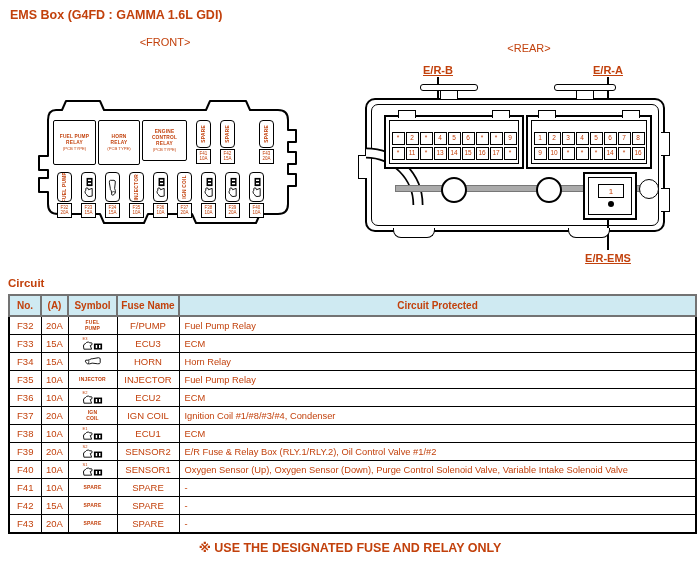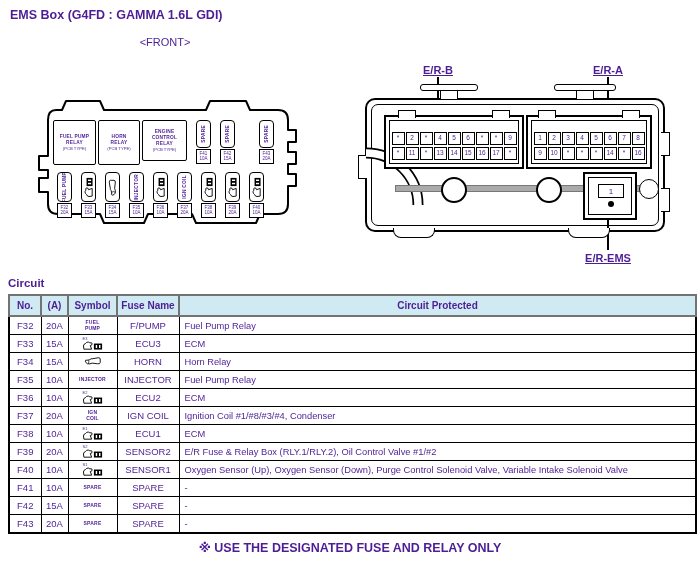--- a/index.html
+++ b/index.html
@@ -1,17 +1,17 @@
 <!DOCTYPE html>
 <html><head>
 <meta charset="utf-8">
 <style>
   html,body{margin:0;padding:0;background:#fff;}
   #root{position:relative;width:700px;height:576px;background:#fff;overflow:hidden;
-        font-family:"Liberation Sans","DejaVu Sans",sans-serif;color:#4c1d95;}
+        font-family:"Liberation Sans","DejaVu Sans",sans-serif;color:#c2410c;}
   .abs{position:absolute;}
 
   
   #page-title{left:10px;top:8px;font-size:12.5px;font-weight:bold;}
   #front-label{left:0;top:36px;width:330px;text-align:center;font-size:11px;}
   #rear-label{left:358px;top:42px;width:342px;text-align:center;font-size:11px;}
   #footer-note{left:0;top:540px;width:700px;text-align:center;font-size:12.5px;font-weight:bold;}
 
   
   #front-diagram{left:28px;top:96px;width:280px;height:140px;}
@@ -81,20 +81,21 @@
   .sym-sup{font-size:4px;align-self:flex-start;margin-left:14px;height:4px;}
   svg{display:block;}
 </style>
 </head>
 <body>
 
 <div id="root">
 
   <div class="abs" id="page-title">EMS Box (G4FD : GAMMA 1.6L GDI)</div>
   <div class="abs" id="front-label">&lt;FRONT&gt;</div>
+  <div class="abs" id="rear-label">&lt;REAR&gt;</div>
 
   <div class="abs" id="front-diagram">
     <svg id="front-outline" width="280" height="140" viewBox="0 0 280 140">
       <path d="M 28,14 L 34,14 L 38,5 L 72,5 L 76,14 L 178,14 L 182,5 L 218,5 L 222,14 L 250,14
                Q 260,14 260,24 L 260,34 L 268,34 L 268,46 L 260,46 L 260,56 L 268,56 L 268,68 L 260,68
                L 260,78 L 268,78 L 268,90 L 260,90 L 260,108 Q 260,118 250,118 L 232,118 L 228,127
                L 168,127 L 164,118 L 120,118 L 116,127 L 76,127 L 72,118 L 30,118 Q 20,118 20,108
                L 20,96 L 11,96 L 11,82 L 20,82 L 20,74 L 11,74 L 11,60 L 20,60 L 20,24 Q 20,14 28,14 Z" fill="#fff" stroke="#000" stroke-width="2" stroke-linejoin="round"></path>
     </svg>
     <div id="front-relays">

